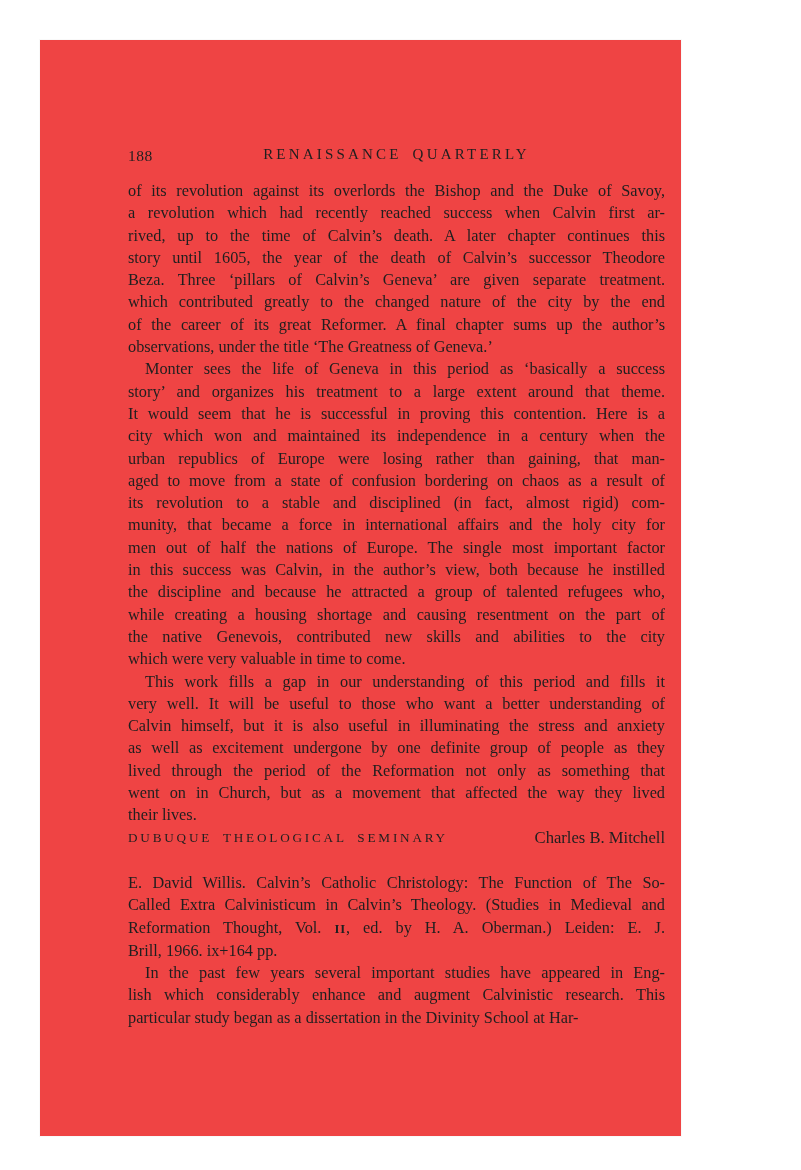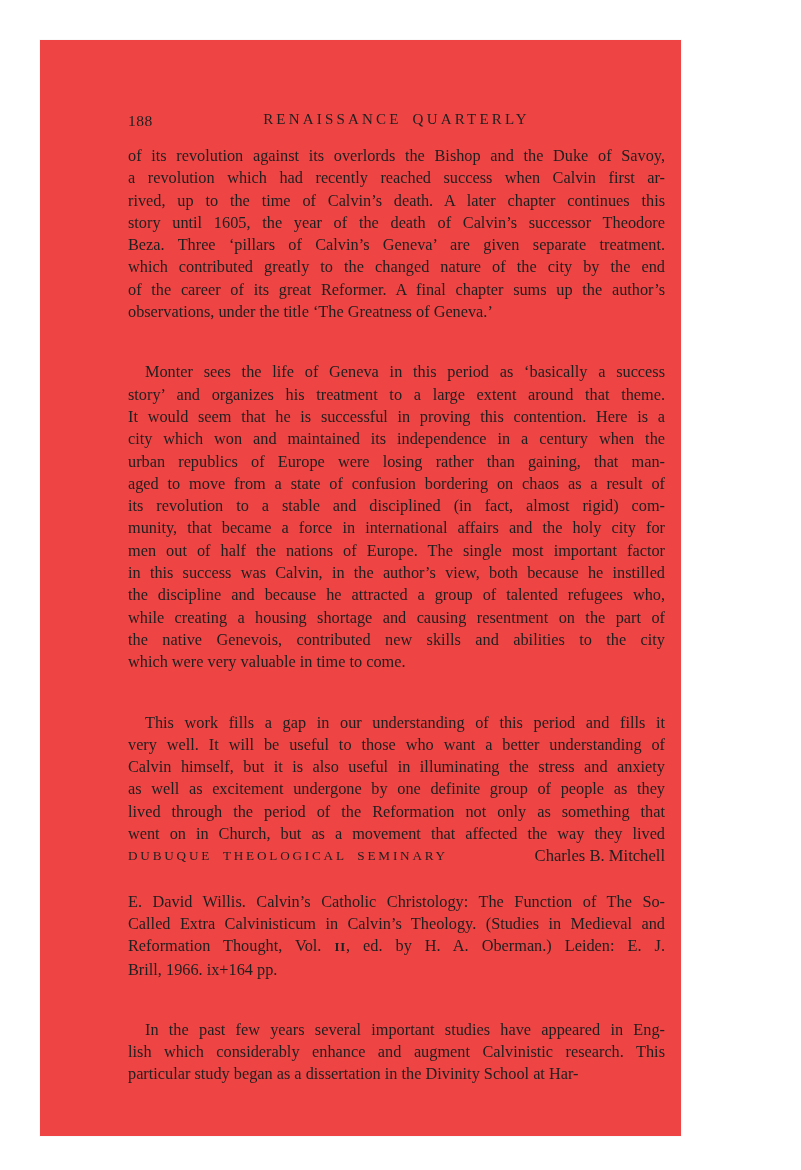--- a/index.html
+++ b/index.html
@@ -31,32 +31,33 @@
   .pageno {
     position: absolute; left: 0; top: 1px;
     font-size: 15.5px;
     letter-spacing: 0.5px;
   }
   .jtitle {
     text-align: center;
     font-size: 15px;
     letter-spacing: 3.2px;
     word-spacing: 4px;
+    margin-top: 35px;
   }
   .para { margin: 0; }
   .para.gap { margin-top: 23px; }
   .tline {
     font-size: 16.3px;
     line-height: 22.3px;
     text-align: justify;
     text-align-last: justify;
     white-space: normal;
   }
   .tline.lastline { text-align-last: left; }
-  .indent .tline:first-child { text-indent: 17px; margin-top: 38px; }
+  .indent .tline:first-child { text-indent: 17px; }
   .it { }
   .sc { font-size: 0.78em; letter-spacing: 0.8px; font-weight: bold; }
   .sig-row {
     display: flex;
     justify-content: space-between;
     align-items: flex-end;
     line-height: 22.3px;
   }
   .sig-left {
     font-size: 13.2px;
@@ -101,20 +102,21 @@
           <div class="tline"><span>the native Genevois, contributed new skills and abilities to the city</span></div>
           <div class="tline lastline"><span>which were very valuable in time to come.</span></div>
         </div>
         <div class="para indent">
           <div class="tline"><span>This work fills a gap in our understanding of this period and fills it</span></div>
           <div class="tline"><span>very well. It will be useful to those who want a better understanding of</span></div>
           <div class="tline"><span>Calvin himself, but it is also useful in illuminating the stress and anxiety</span></div>
           <div class="tline"><span>as well as excitement undergone by one definite group of people as they</span></div>
           <div class="tline"><span>lived through the period of the Reformation not only as something that</span></div>
           <div class="tline"><span>went on in Church, but as a movement that affected the way they lived</span></div>
+          <div class="tline lastline"><span>their lives.</span></div>
         </div>
         <div class="sig-row">
           <span class="sig-left">DUBUQUE THEOLOGICAL SEMINARY</span>
           <span class="sig-right">Charles B. Mitchell</span>
         </div>
         <div class="para gap">
           <div class="tline"><span>E. David Willis. </span><span class="it">Calvin’s Catholic Christology: The Function of The So-</span></div>
           <div class="tline"><span class="it">Called Extra Calvinisticum in Calvin’s Theology</span><span>. (Studies in Medieval and</span></div>
           <div class="tline"><span>Reformation Thought, Vol. </span><span class="sc">II</span><span>, ed. by H. A. Oberman.) Leiden: E. J.</span></div>
           <div class="tline lastline"><span>Brill, 1966. ix+164 pp.</span></div>

